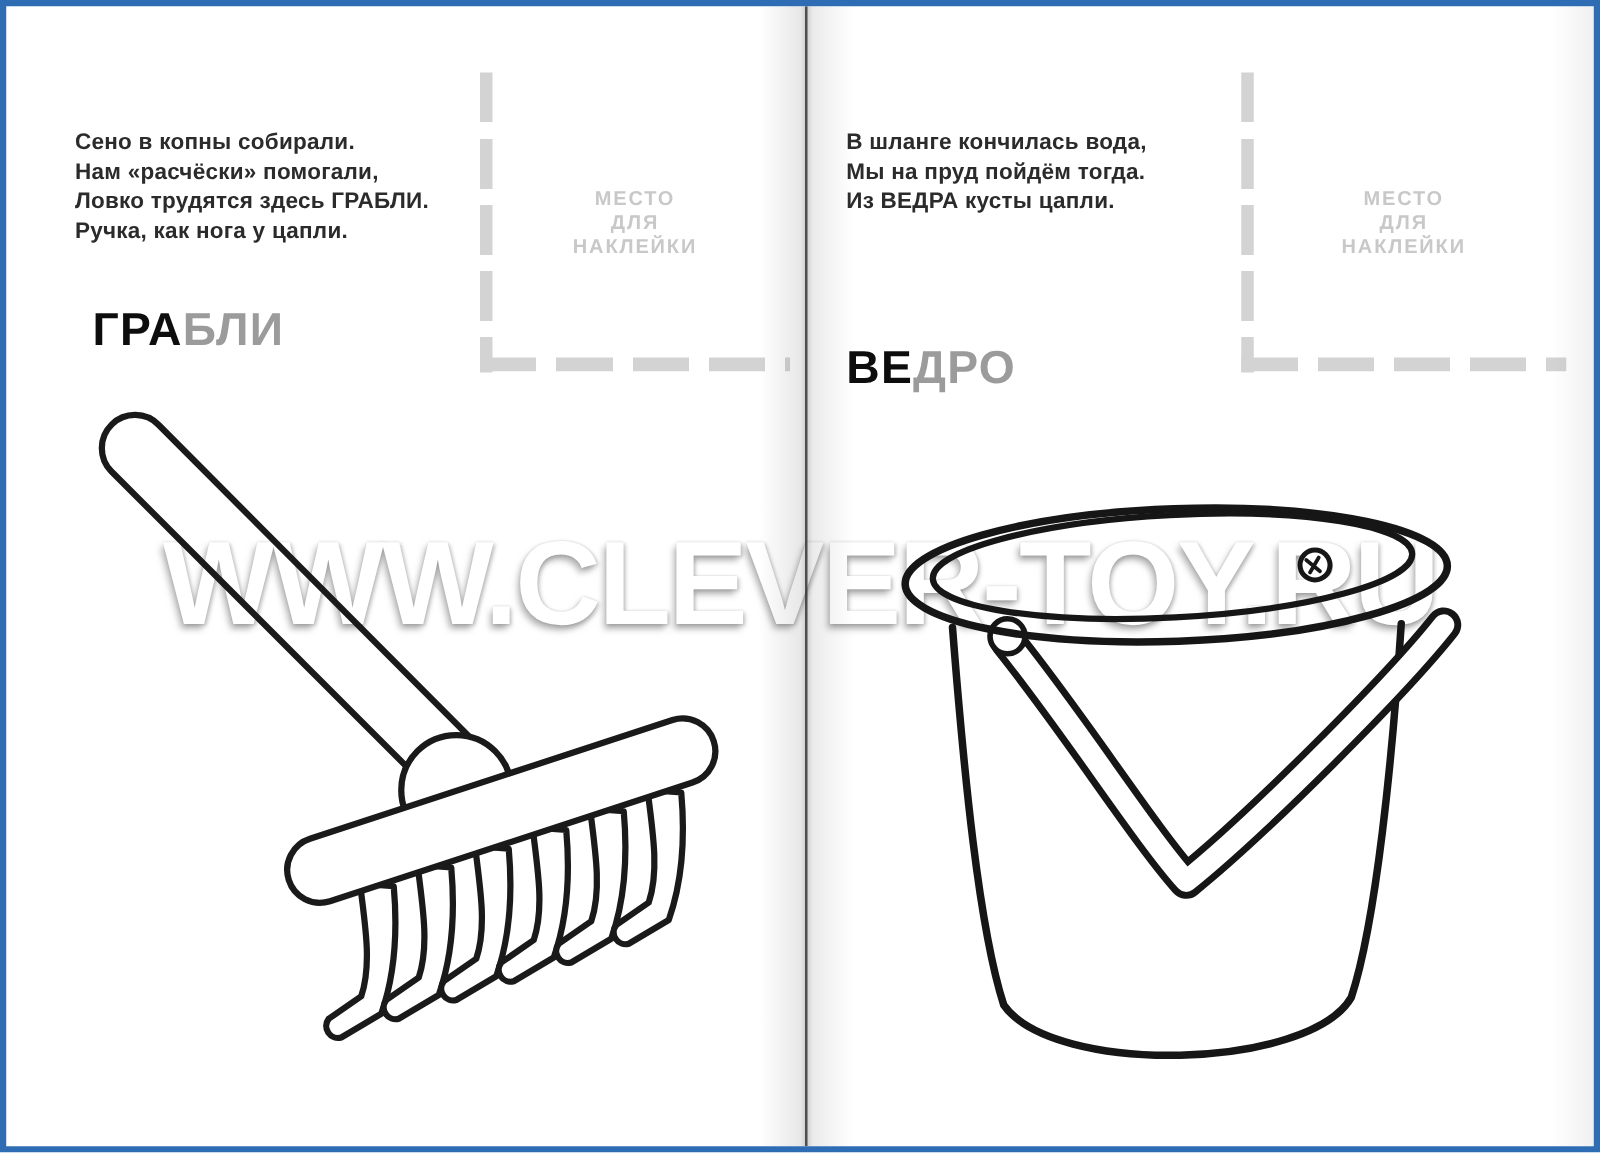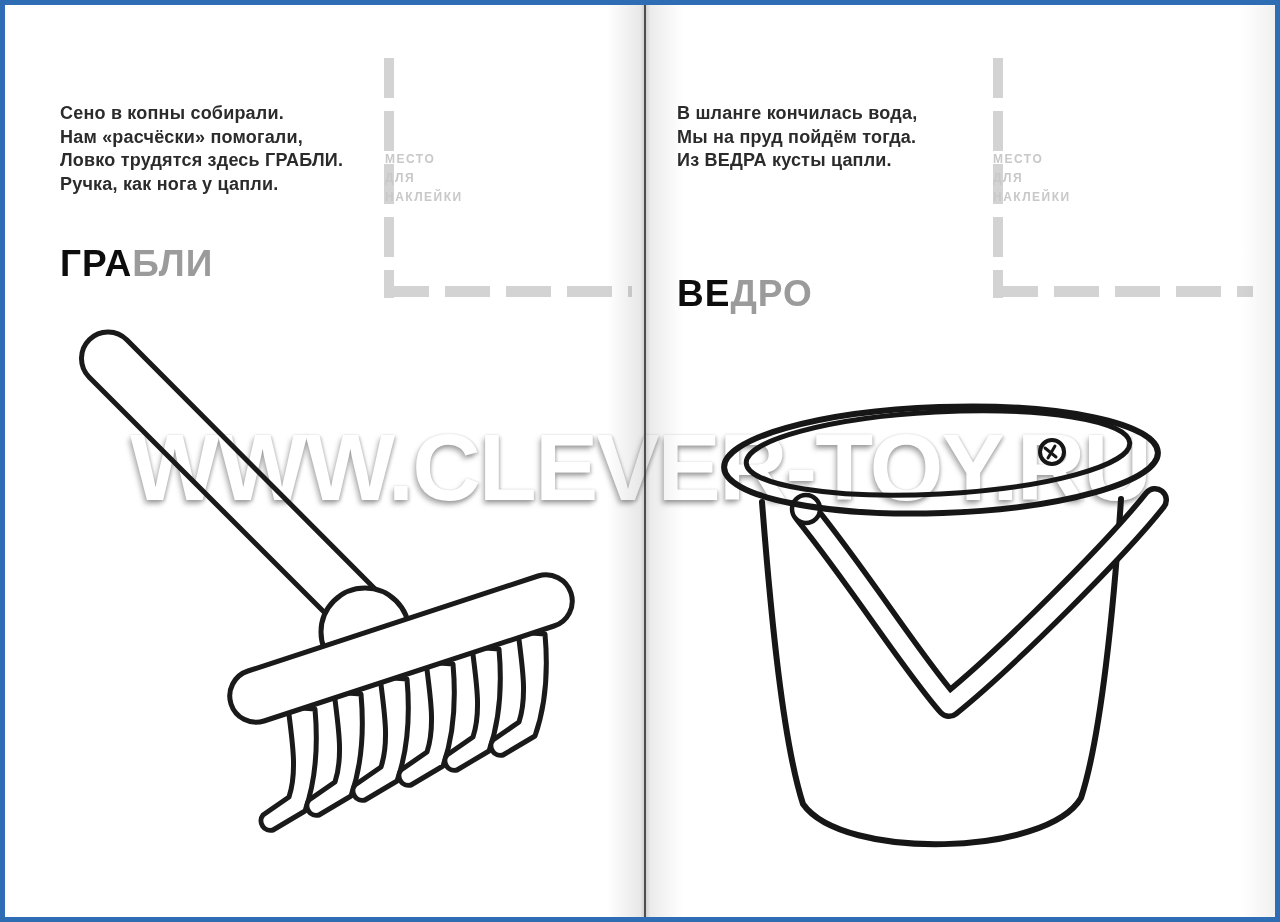--- a/index.html
+++ b/index.html
@@ -16,40 +16,40 @@
     position:absolute; top:92px; font-size:18px; font-weight:bold;
     color:#2b2b2b; line-height:23.5px; letter-spacing:0.2px; white-space:nowrap;
   }
   .page-left .poem{ left:50px; }
   .page-right .poem{ left:30px; }
 
   .word-title{
     position:absolute; top:233px; font-size:37px; font-weight:bold;
     letter-spacing:1px; color:#0d0d0d; white-space:nowrap;
   }
-  .page-left .word-title{ left:50px; }
+  .page-left .word-title{ left:64px; }
   .page-right .word-title{ left:30px;margin-top:30px; }
   .word-title .rest{ color:#9b9b9b; }
 
   .dash-v{
     position:absolute; top:48px; width:10px; height:240px;
     background:repeating-linear-gradient(to bottom,#d3d3d3 0 40px, rgba(0,0,0,0) 40px 53px);
   }
   .dash-h{
     position:absolute; top:276px; height:11px;
     background:repeating-linear-gradient(to right,#d3d3d3 0 45px, rgba(0,0,0,0) 45px 61px);
   }
   .page-left .dash-v{ left:374px; }
   .page-left .dash-h{ left:374px; width:248px; }
   .page-right .dash-v{ left:346px; }
   .page-right .dash-h{ left:346px; width:260px; }
 
   .sticker-label{
-    position:absolute; top:140px; color:#c8c8c8;
-    font-size:12px; font-weight:bold; letter-spacing:1.5px; line-height:19px;
+    position:absolute; top:140px; text-align:center; color:#c8c8c8;
+    font-size:16px; font-weight:bold; letter-spacing:1.5px; line-height:19px;
   }
   .page-left .sticker-label{ left:375px; width:246px; }
   .page-right .sticker-label{ left:346px; width:260px; }
 
   .watermark{
     position:absolute; top:408px; left:50%; transform:translateX(-50%);
     font-size:95px; font-weight:bold; letter-spacing:-2px; white-space:nowrap;
     color:#ffffff; z-index:2;
     text-shadow:-2px 4px 5px rgba(122,122,122,0.55),
                  2px 2px 3px rgba(140,140,140,0.35),

